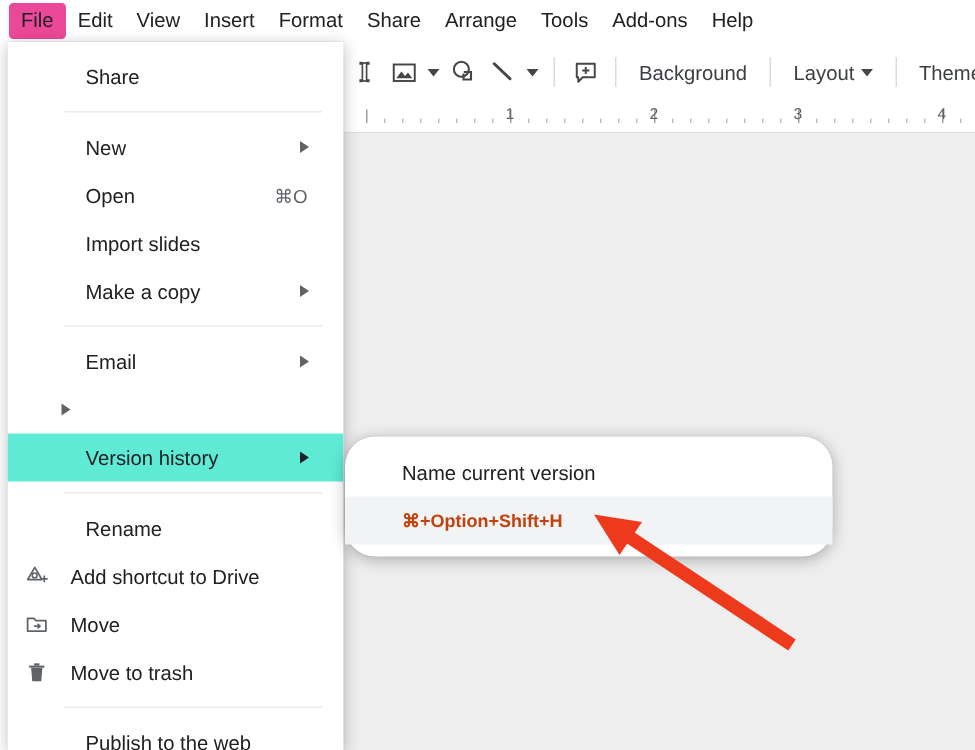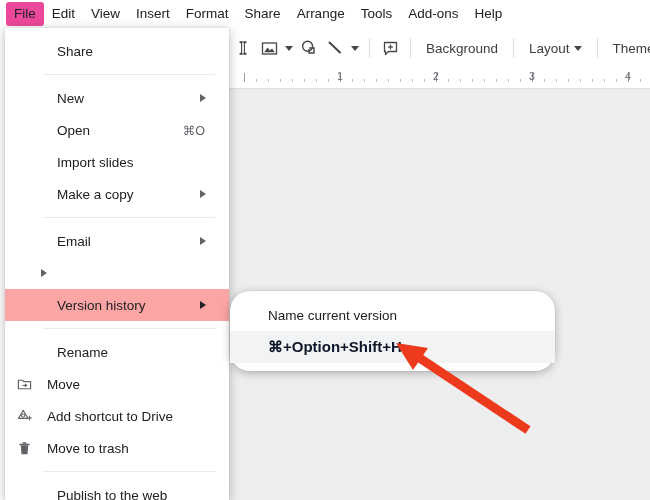--- a/index.html
+++ b/index.html
@@ -161,21 +161,21 @@
   .mi {
     position: relative;
     height: 32px;
     display: flex;
     align-items: center;
     padding: 0 10px 0 12px;
     box-sizing: border-box;
     font-size: 13.5px;
     color: #202124;
   }
-  .mi.hl { background: #fca5a5; }
+  .mi.hl { background: #5eead4; }
   .mi-ico {
     width: 24px;
     flex: 0 0 24px;
     display: flex;
     align-items: center;
     justify-content: flex-start;
     color: #5f6368;
   }
   .mi-lbl {
     flex: 1 1 auto;
@@ -220,22 +220,22 @@
     display: flex;
     align-items: center;
     padding: 0 18px 0 38px;
     box-sizing: border-box;
     font-size: 13.5px;
     color: #202124;
     justify-content: space-between;
   }
   .smi.hl { background: #f1f3f4; }
   .smi-acc {
-    font-size: 15px;
-    color: #0f172a;
+    font-size: 12px;
+    color: #c2410c;
     font-weight: bold;
     white-space: nowrap;
   }
 
   
   .arrow-ov {
     position: absolute;
     left: 0; top: 0;
     width: 650px; height: 500px;
     z-index: 80;
@@ -404,38 +404,38 @@
         <span class="mi-lbl">Version history</span>
         <span class="mi-arrow"></span>
       </div>
       <div class="mdiv"></div>
       <div class="mi">
         <span class="mi-ico"></span>
         <span class="mi-lbl">Rename</span>
       </div>
       <div class="mi with-icon">
         <span class="mi-ico">
-          <svg width="15" height="15" viewBox="0 0 16 16">
-            <path d="M1.5 3.5 H6 L7.3 5 H14.5 V12.5 H1.5 Z" fill="none" stroke="#5f6368" stroke-width="1.25" stroke-linejoin="round"></path>
-            <path d="M6 9 H10" stroke="#5f6368" stroke-width="1.25"></path>
-            <path d="M8.6 7.4 L10.3 9 L8.6 10.6" fill="none" stroke="#5f6368" stroke-width="1.25" stroke-linejoin="round"></path>
-          </svg>
-        </span>
-        <span class="mi-lbl">Move</span>
-      </div>
-      <div class="mi with-icon">
-        <span class="mi-ico">
           <svg width="16" height="16" viewBox="0 0 17 17">
             <path d="M6.6 2.4 L11.6 11 H1.6 Z" fill="none" stroke="#5f6368" stroke-width="1.2" stroke-linejoin="round"></path>
             <circle cx="6.5" cy="8.1" r="1.7" fill="none" stroke="#5f6368" stroke-width="1.1"></circle>
             <line x1="13.3" y1="8.2" x2="13.3" y2="13" stroke="#5f6368" stroke-width="1.2"></line>
             <line x1="10.9" y1="10.6" x2="15.7" y2="10.6" stroke="#5f6368" stroke-width="1.2"></line>
           </svg>
         </span>
         <span class="mi-lbl">Add shortcut to Drive</span>
+      </div>
+      <div class="mi with-icon">
+        <span class="mi-ico">
+          <svg width="15" height="15" viewBox="0 0 16 16">
+            <path d="M1.5 3.5 H6 L7.3 5 H14.5 V12.5 H1.5 Z" fill="none" stroke="#5f6368" stroke-width="1.25" stroke-linejoin="round"></path>
+            <path d="M6 9 H10" stroke="#5f6368" stroke-width="1.25"></path>
+            <path d="M8.6 7.4 L10.3 9 L8.6 10.6" fill="none" stroke="#5f6368" stroke-width="1.25" stroke-linejoin="round"></path>
+          </svg>
+        </span>
+        <span class="mi-lbl">Move</span>
       </div>
       <div class="mi with-icon">
         <span class="mi-ico">
           <svg width="15" height="15" viewBox="0 0 16 16">
             <path d="M4 4.6 H12 L11.2 14 H4.8 Z" fill="#5f6368"></path>
             <rect x="2.6" y="2.9" width="10.8" height="1.5" fill="#5f6368"></rect>
             <rect x="6.1" y="1.3" width="3.8" height="1.6" fill="#5f6368"></rect>
           </svg>
         </span>
         <span class="mi-lbl">Move to trash</span>

